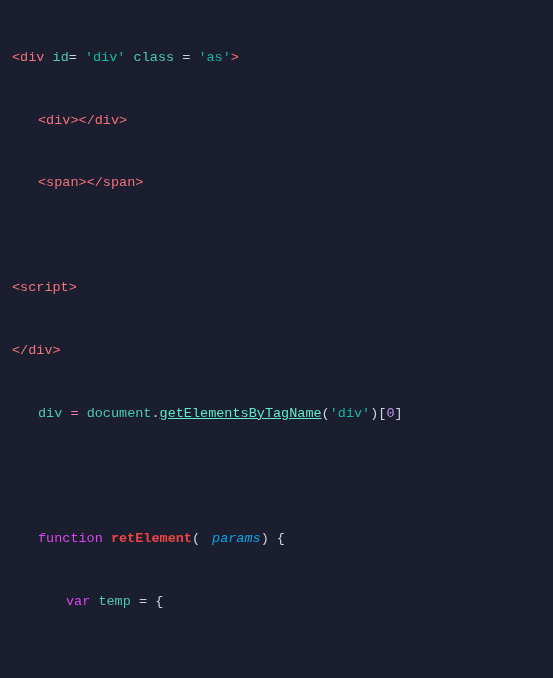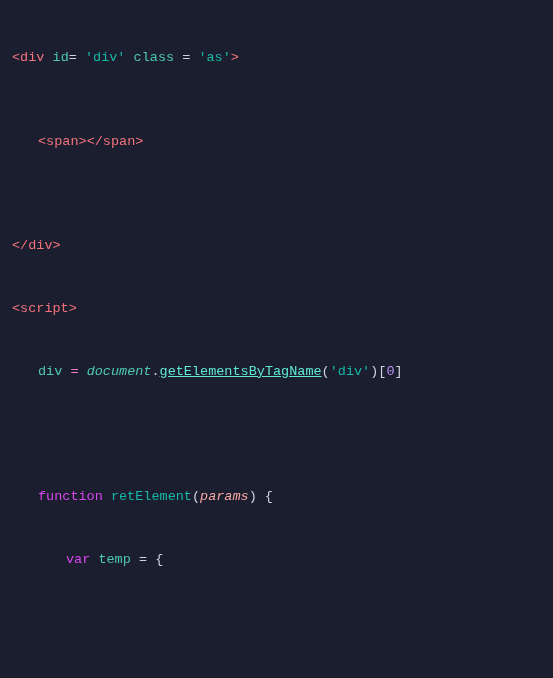--- a/index.html
+++ b/index.html
@@ -15,47 +15,48 @@
       overflow-x: hidden;
     }
     .code-block {
       white-space: pre;
     }
     .c-tag { color: #f4727c; }
     .c-attr { color: #4ec9b0; text-align: right; }
     .c-bracket { color: #f4727c; }
     .c-keyword { color: #d946ef; }
     .c-varname { color: #4ec9b0; }
-    .c-func { color: #14b8a6; }
-    .c-param { color: #fca5a5; font-style: italic; }
+    .c-func { color: #ef4444; font-weight: bold; }
+    .c-param { color: #0ea5e9; font-style: italic; margin-left: 12px; }
     .c-num { color: #bd93f9; }
-    .c-prop { color: #4ec9b0; font-style: italic; }
+    .c-prop { color: #4ec9b0; }
     .c-method { color: #5eead4; text-decoration: underline; }
     .c-string { color: #14b8a6; }
     .c-operator { color: #ff79c6; }
     .c-white { color: #cdd3de; }
     .line { display: block; padding-left: 2px; }
     .indent1 { padding-left: 28px; }
     .indent2 { padding-left: 56px; }
   </style>
 </head>
 <body>
 
 <div class="code-block">
 
 <span class="line"><span class="c-bracket">&lt;</span><span class="c-tag">div</span><span class="c-white"> </span><span class="c-attr">id</span><span class="c-white">=</span><span class="c-white"> </span><span class="c-string">'div'</span><span class="c-white"> </span><span class="c-attr">class</span><span class="c-white"> </span><span class="c-white">=</span><span class="c-white"> </span><span class="c-string">'as'</span><span class="c-bracket">&gt;</span></span>
 
+<span class="line indent1"><span class="c-bracket">&lt;</span><span class="c-tag">div</span><span class="c-bracket">&gt;</span><span class="c-bracket">&lt;/</span><span class="c-tag">div</span><span class="c-bracket">&gt;</span></span>
 
 <span class="line indent1"><span class="c-bracket">&lt;</span><span class="c-tag">span</span><span class="c-bracket">&gt;</span><span class="c-bracket">&lt;/</span><span class="c-tag">span</span><span class="c-bracket">&gt;</span></span>
 
 
 
+<span class="line"><span class="c-bracket">&lt;</span><span class="c-tag">script</span><span class="c-bracket">&gt;</span></span>
+
 <span class="line"><span class="c-bracket">&lt;/</span><span class="c-tag">div</span><span class="c-bracket">&gt;</span></span>
-
-<span class="line"><span class="c-bracket">&lt;</span><span class="c-tag">script</span><span class="c-bracket">&gt;</span></span>
 
 <span class="line indent1"><span class="c-varname">div</span><span class="c-white"> </span><span class="c-operator">=</span><span class="c-white"> </span><span class="c-prop">document</span><span class="c-white">.</span><span class="c-method">getElementsByTagName</span><span class="c-white">(</span><span class="c-string">'div'</span><span class="c-white">)[</span><span class="c-num">0</span><span class="c-white">]</span></span>
 
 <span class="line">&nbsp;</span>
 
 <span class="line indent1"><span class="c-keyword">function</span><span class="c-white"> </span><span class="c-func">retElement</span><span class="c-white">(</span><span class="c-param">params</span><span class="c-white">) </span><span class="c-white">{</span></span>
 
 <span class="line indent2"><span class="c-keyword">var</span><span class="c-white"> </span><span class="c-varname">temp</span><span class="c-white"> = {</span></span>
 
 

